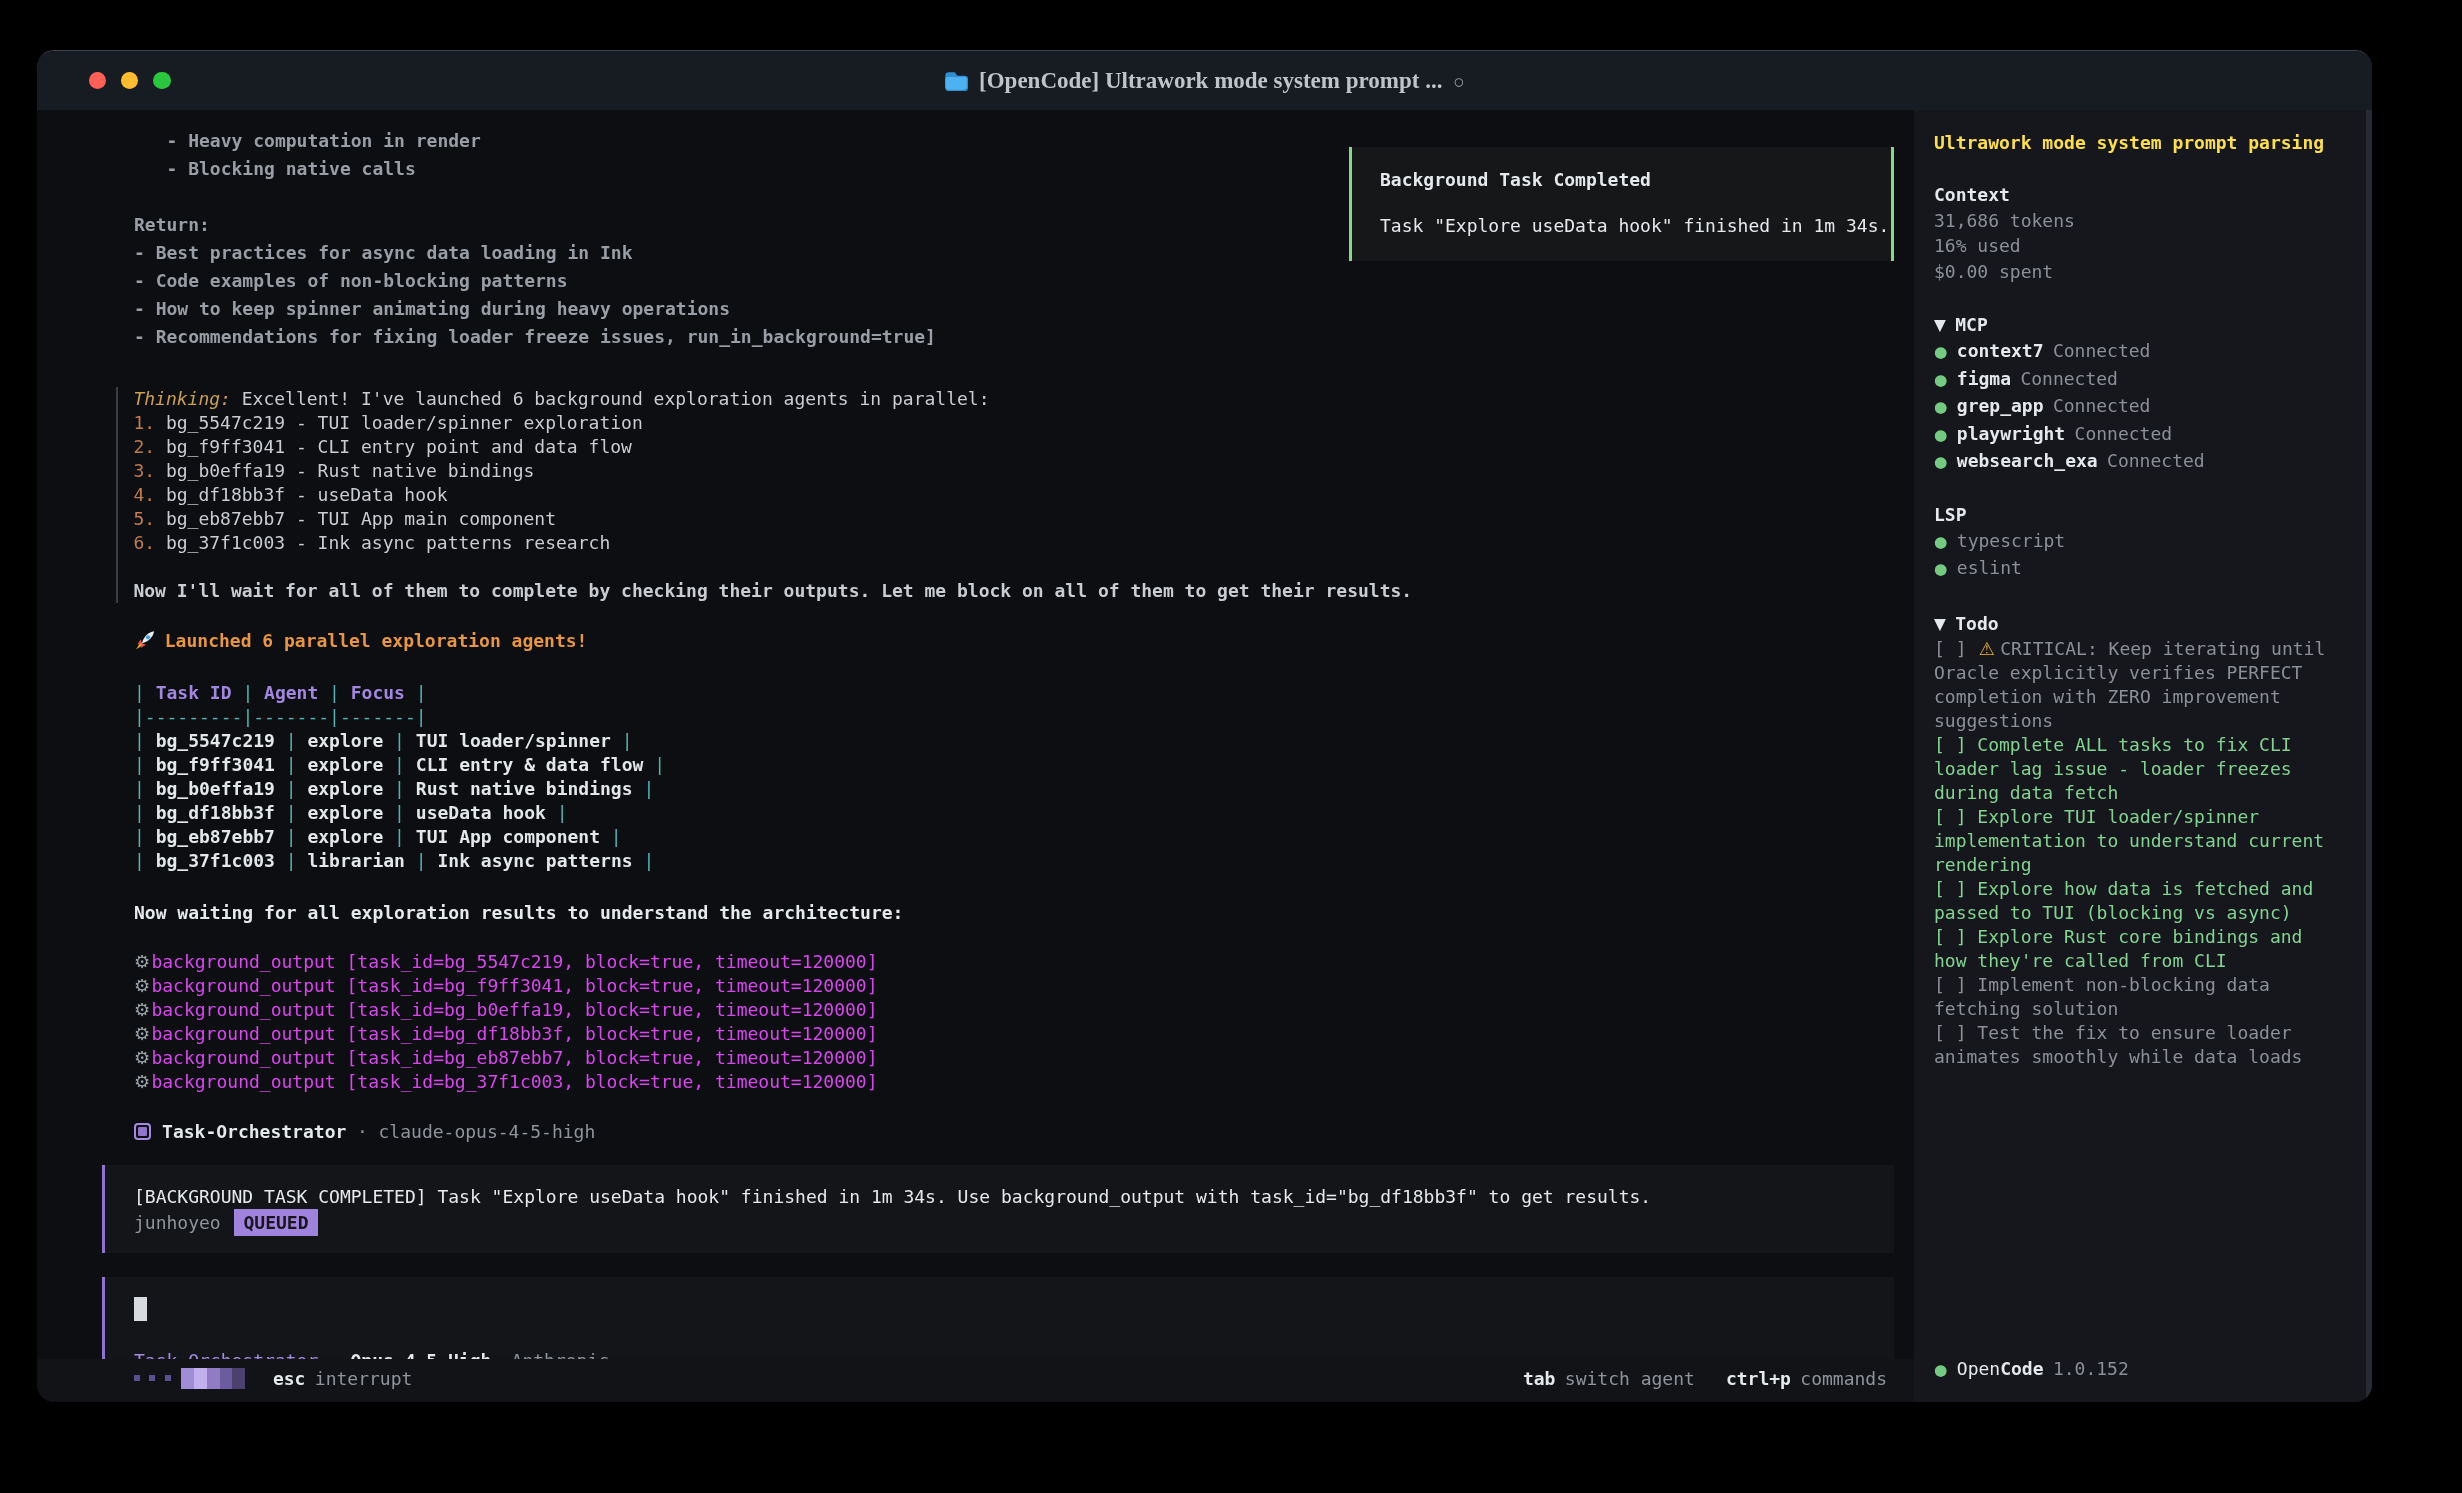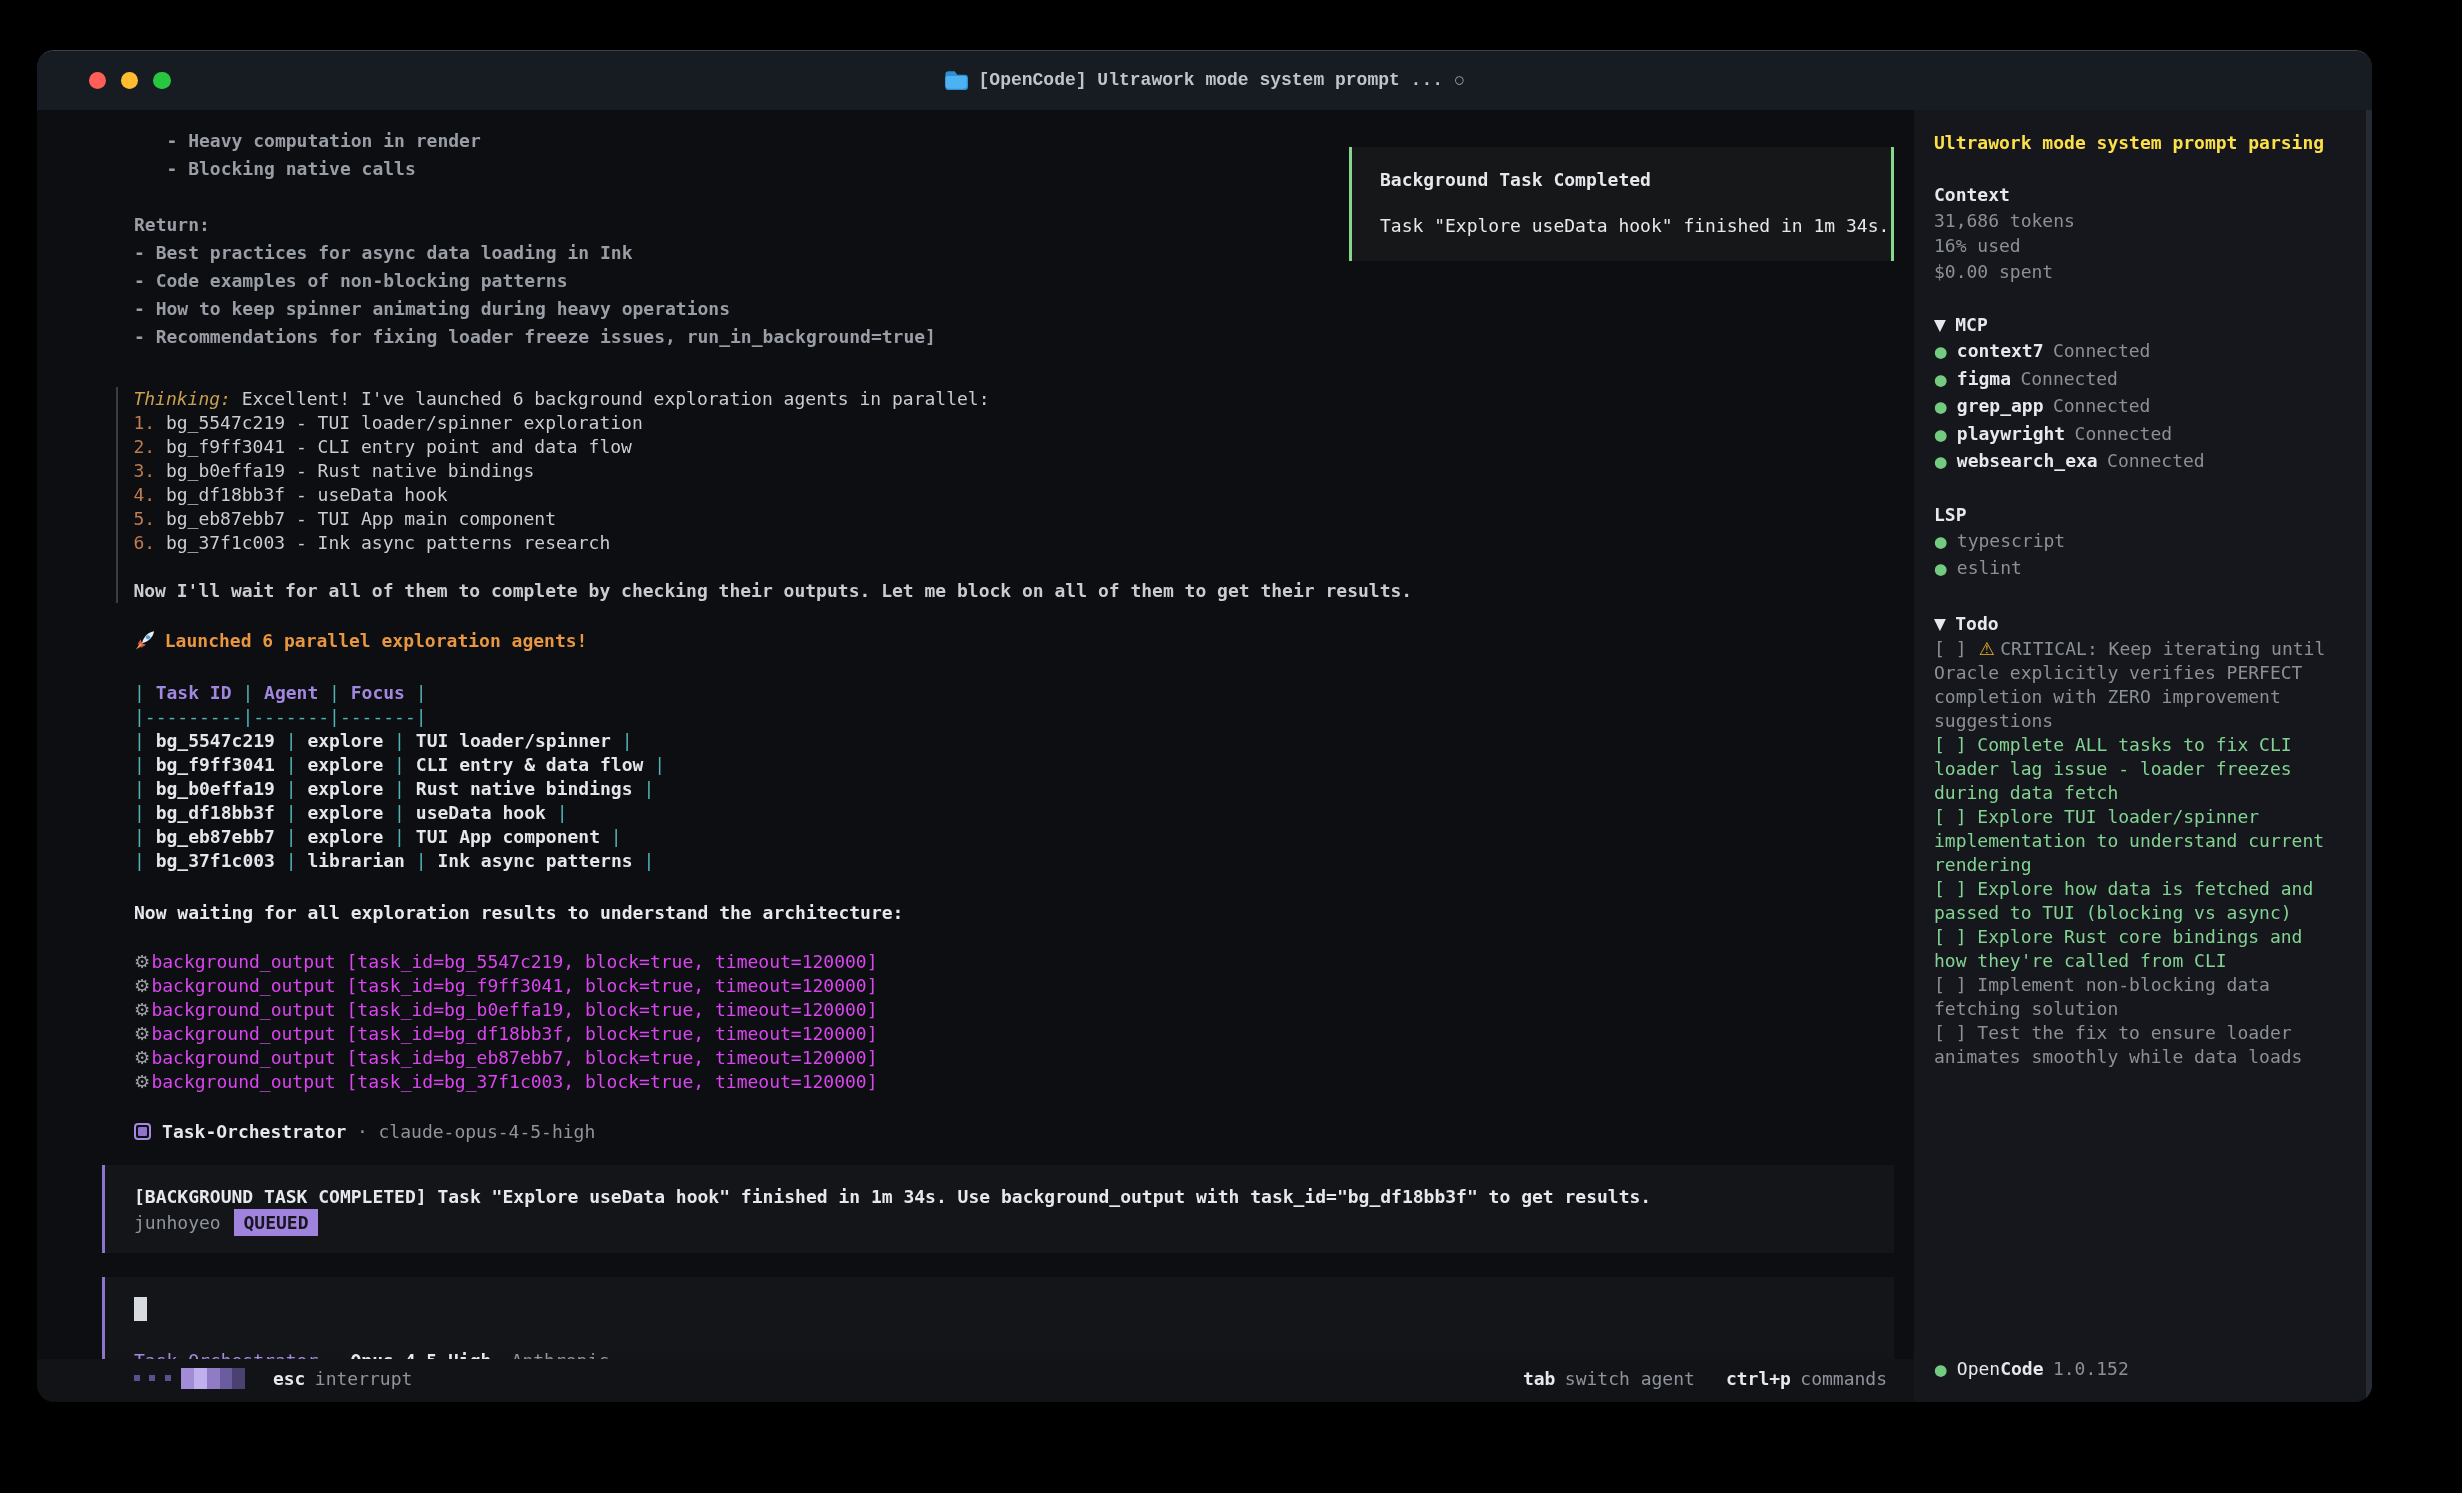--- a/index.html
+++ b/index.html
@@ -9,23 +9,23 @@
   .window { position:absolute; left:37px; top:50px; width:2335px; height:1352px;
             background:#101216; border-radius:17.4px; overflow:hidden;
             border-top:1.3px solid #3c414a; display:flex; flex-direction:column; }
 
   
   .titlebar { height:59px; background:#171b22; position:relative; flex:0 0 auto;
               display:flex; align-items:center; justify-content:center; }
   .traffic { position:absolute; left:52px; top:0; height:100%; display:flex; align-items:center; gap:14.7px; }
   .tl { width:17.4px; height:17.4px; border-radius:50%; display:inline-block; }
   .tl.red { background:#ff5f57; } .tl.yellow { background:#febc2e; } .tl.green { background:#29c73f; }
-  .title { display:flex; align-items:flex-start; gap:10.7px;
-           font-family:Liberation Mono, monospace; font-weight:bold;
-           font-size:18px; color:#bfc4cb; }
+  .title { display:flex; align-items:center; gap:10.7px;
+           font-family:Liberation Serif, serif; font-weight:bold;
+           font-size:23px; color:#bfc4cb; }
   .title-circle::before { content:"○"; color:#9aa0a8; font-weight:normal; font-size:19px; }
 
   .content-row { flex:1; display:flex; min-height:0; }
 
   
   .main-pane { width:1877px; background:#0d0e11; display:flex; flex-direction:column; min-height:0; }
   .scroll-area { flex:1; overflow:hidden; position:relative;
                  padding:17.4px 20px 0 97px; font-size:18px; color:#c9ccd1; }
 
   .preamble { white-space:pre-wrap; font-family:inherit; font-size:18px; line-height:28px;
@@ -57,21 +57,21 @@
   .agent-line { display:flex; align-items:center; gap:10.7px; line-height:27px; margin-bottom:20px; }
   .agent-glyph { width:17.4px; height:17.4px; border:2px solid #a48ae0; border-radius:4px;
                  display:inline-flex; align-items:center; justify-content:center; }
   .agent-glyph-inner { width:9.4px; height:9.4px; background:#8f74cc; border-radius:1.3px; }
   .agent-name { color:#e6e9ec; font-weight:bold; }
   .agent-sep { color:#8f949c; }
   .agent-model { color:#8f949c; }
 
   .completed-panel { background:#141519; border-left:3.3px solid #8f74cc;
                      margin-left:-32px; padding:19px 20px 17.4px 29px; margin-bottom:24px; }
-  .completed-msg { color:#e6e9ec; font-weight:bold; line-height:25.4px; white-space:nowrap; }
+  .completed-msg { color:#e6e9ec; font-weight:normal; line-height:25.4px; white-space:nowrap; }
   .completed-meta { line-height:25.4px; display:flex; align-items:center; }
   .meta-user { color:#8f949c; }
   .queued-badge { background:#a083dd; color:#18151f; font-weight:bold;
                   padding:0.7px 9.4px; margin-left:13.4px; display:inline-block; }
 
   .input-panel { background:#141519; border-left:3.3px solid #8f74cc;
                  margin-left:-32px; padding:20px 20px 17.4px 29px; }
   .cursor-block { width:13.4px; height:24px; background:#d7dade; margin-bottom:27px; }
   .input-meta { line-height:25.4px; }
   .in-agent { color:#a48ae0; }

